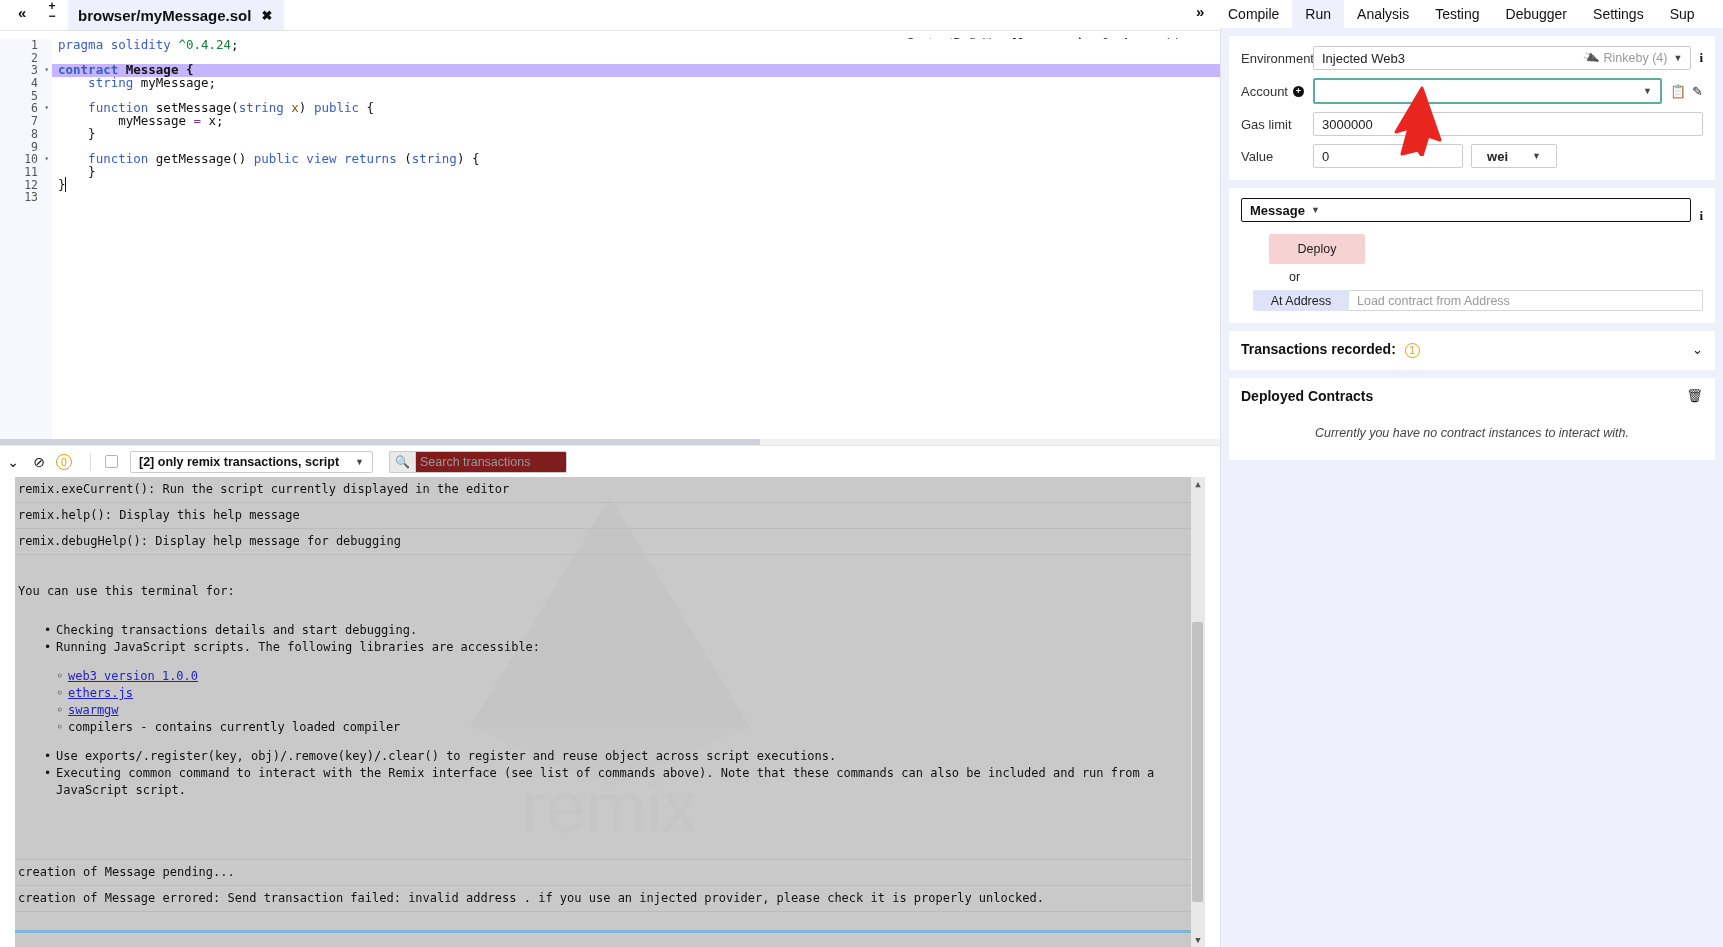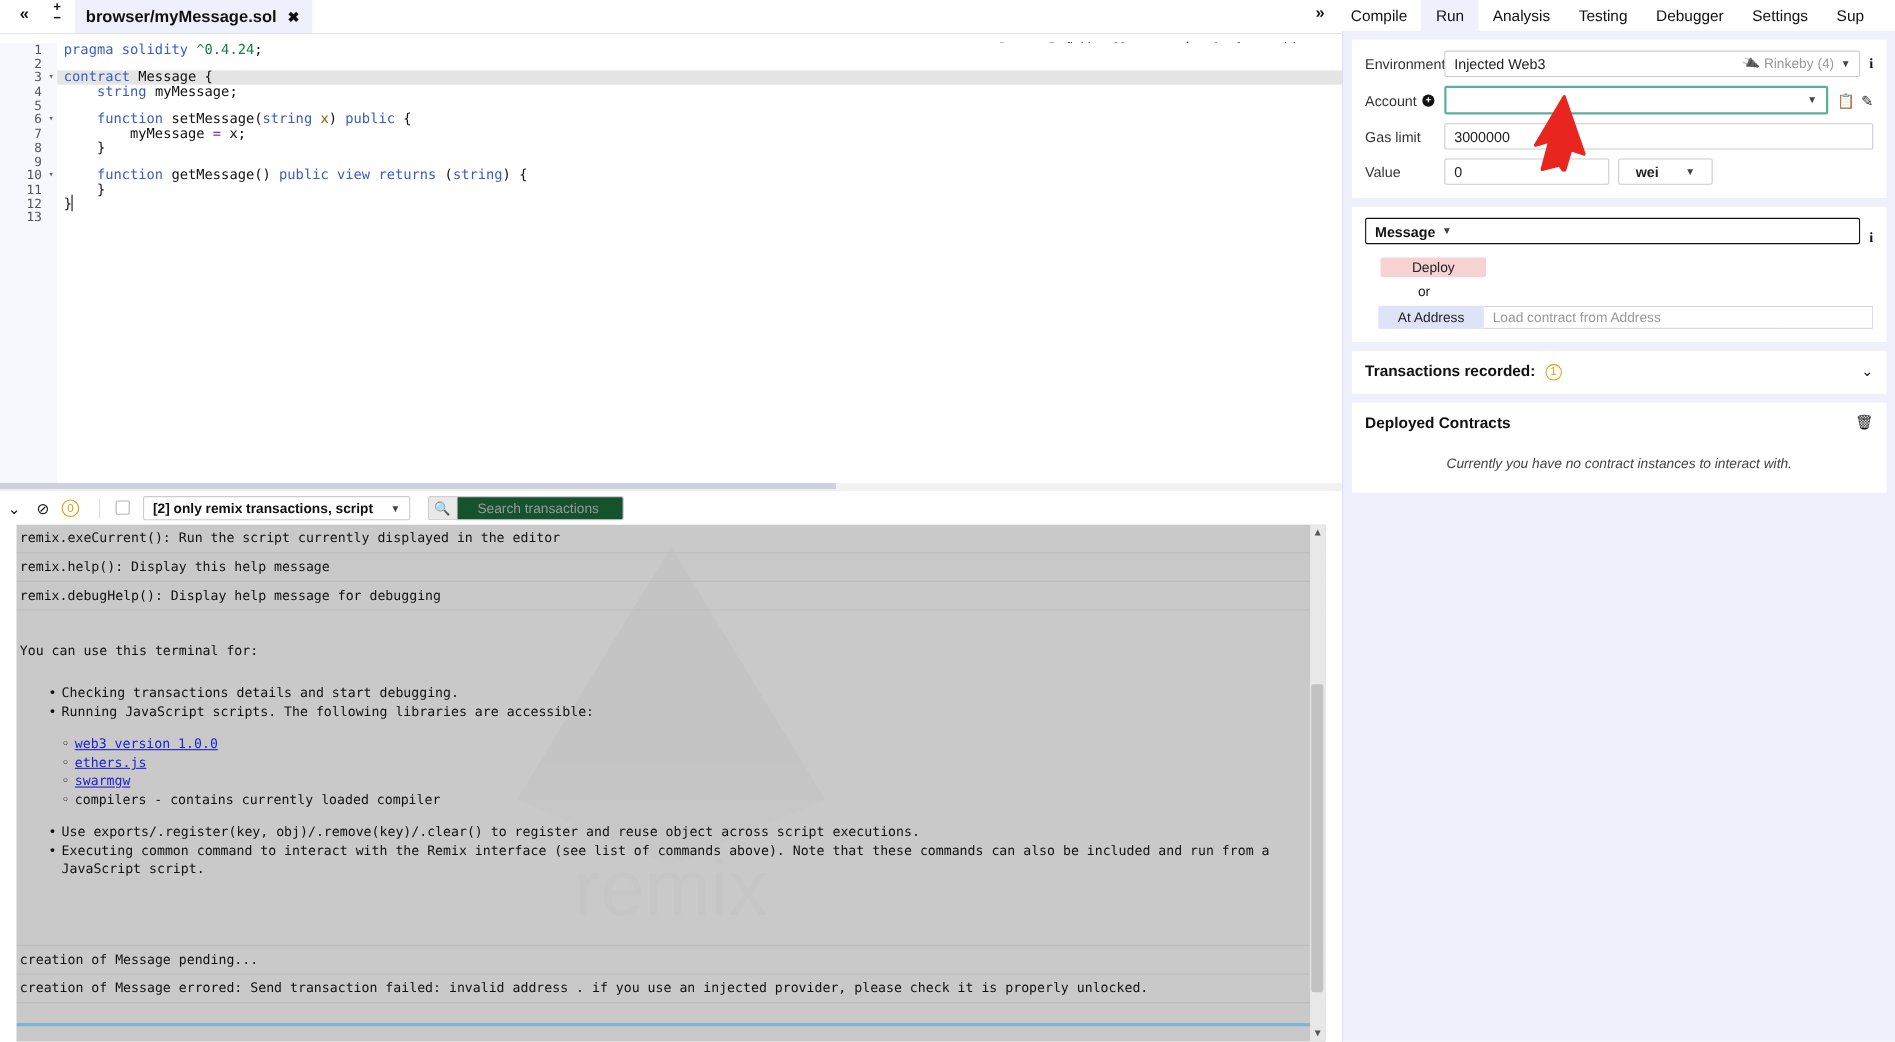--- a/index.html
+++ b/index.html
@@ -86,21 +86,21 @@
     height: 12.7px; text-align: right; padding-right: 14px;
     color: #555; font-size: 11.5px; position: relative;
   }
   .gutter .fold {
     position: absolute; right: 3px; top: 0px; color: #666; font-size: 8px;
   }
   .codelines {
     position: absolute; left: 52px; top: 0; right: 0; height: 100%;
   }
   .codelines .cl { height: 12.7px; padding-left: 6px; white-space: pre; color: #111; }
-  .codelines .cl.hl { background: #e5e5e5; }
+  .codelines .cl.hl { background: #c4b5fd; font-weight: bold; }
   .kw   { color: #3b5cc4; }
   .kw2  { color: #7b36b5; }
   .typ  { color: #3b5cc4; }
   .num  { color: #15803d; }
   .var  { color: #8a5a00; }
   .plain{ color: #111; }
   .caretbar { border-left: 1px solid #111; margin-left: -1px; }
   .editor-scroll-x {
     position: absolute; left: 0; bottom: 0; width: 1220px; height: 6px;
     background: #f2f2f2;
@@ -156,24 +156,24 @@
   }
 
   .contract-sel {
     width: 100%; height: 24px; border: 1px solid #111; background: #fff;
     display: flex; align-items: center; padding: 0 8px;
     font-size: 13px; font-weight: bold; color: #111; border-radius: 2px;
     margin-bottom: 12px;
   }
   .contract-row { display: flex; align-items: center; }
   .deploy-btn {
-    width: 96px; height: 18px; background: #f6d2d2; color: #222;
+    width: 96px; height: 30px; background: #f6d2d2; color: #222;
     display: flex; align-items: center; justify-content: center;
     font-size: 12.5px; cursor: pointer; border-radius: 2px;
-    margin-left: 14px;
+    margin-left: 28px;
   }
   .or-text { margin: 6px 0 6px 48px; font-size: 12.5px; color: #222; }
   .ataddr-row { display: flex; align-items: flex-end; margin-left: 12px; }
   .ataddr-btn {
     width: 96px; height: 21px; background: #dfe3f7; color: #222;
     display: flex; align-items: center; justify-content: center;
     font-size: 12.5px; cursor: pointer; border-radius: 2px 0 0 2px;
   }
   .ataddr-in {
     flex: 1; height: 21px; border: 1px solid #d6d6d6; border-left: none;
@@ -227,22 +227,22 @@
     display: flex; align-items: center; gap: 10px; padding: 0 8px;
     font-size: 12.5px; font-weight: bold; color: #111; cursor: pointer;
   }
   .tt-searchbox { display: flex; align-items: stretch; margin-left: 16px; }
   .tt-searchicon {
     width: 26px; background: #e9e9e9; border: 1px solid #ccc; border-right: none;
     display: flex; align-items: center; justify-content: center;
     border-radius: 2px 0 0 2px; font-size: 12px; color: #333; cursor: pointer;
   }
   .tt-searchinput {
-    width: 152px; height: 22px; border: 1px solid #ccc; background: #14532d;
-    border-radius: 0 2px 2px 0; display: flex; align-items: center; padding: 0 18px;
+    width: 152px; height: 22px; border: 1px solid #ccc; background: #7f1d1d;
+    border-radius: 0 2px 2px 0; display: flex; align-items: center; padding: 0 4px;
     font-size: 12.5px; color: #999;
   }
 
   .terminal {
     position: absolute; left: 15px; top: 477px; width: 1190px; height: 470px;
     background: #c9c9c9; overflow: hidden;
     font-family: "DejaVu Sans Mono", monospace;
     font-size: 12px; color: #111;
   }
   .watermark {

